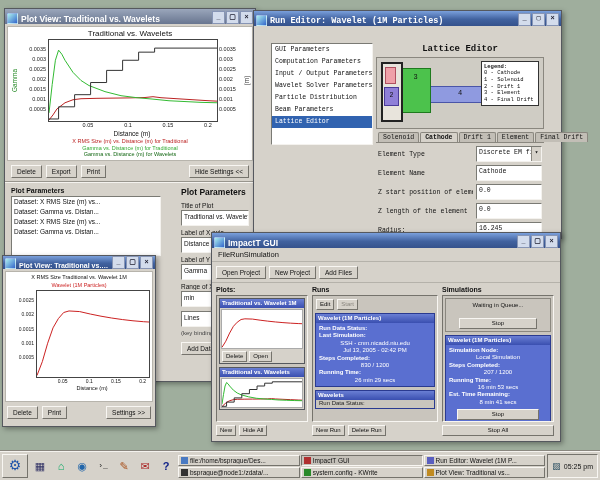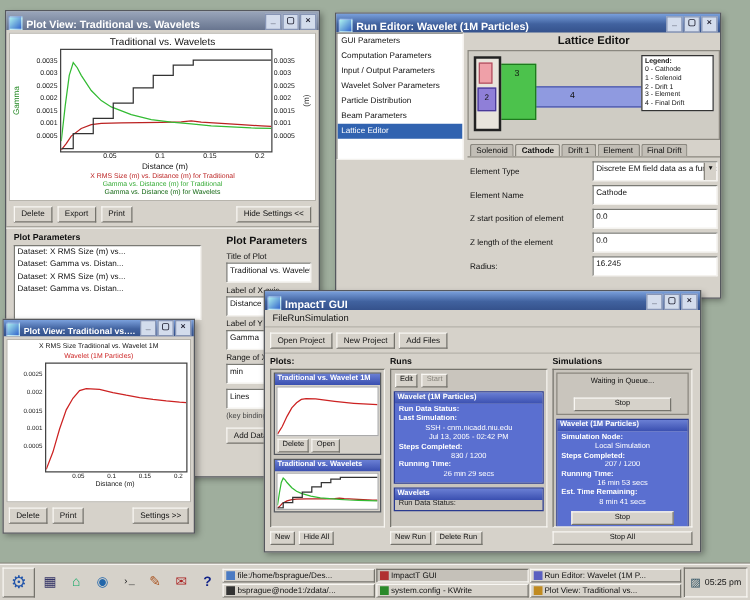--- a/index.html
+++ b/index.html
@@ -66,22 +66,22 @@
   .flabel{font-size:6.5px;margin:3px 0 1px;white-space:nowrap;overflow:hidden;}
   .range-row{display:flex;gap:4px;}
   .range-row .field{width:45%;}
   .select{position:relative;padding-right:11px;}
   .combo-arrow{position:absolute;right:0;top:0;bottom:0;width:9px;background:#d6d2ca;
                border-left:1px solid #8a877f;font-size:6px;text-align:center;line-height:11px;}
   .note{font-size:6px;color:#444;margin-top:3px;}
   .addbtn{margin-top:6px;}
 
   
-  #winB{left:268px;top:10px;width:307px;height:227px;z-index:2;}
-  .re-body{display:flex;gap:3px;padding:0;}
+  #winB{left:253px;top:10px;width:307px;height:227px;z-index:2;font-family:Liberation Mono, monospace;}
+  .re-body{display:flex;gap:3px;padding:17px;}
   .re-sidebar{width:100px;flex:none;height:100px;}
   .side-item{font-size:6.5px;line-height:12px;padding:0 3px;white-space:nowrap;overflow:hidden;}
   .side-item.selected{background:#3163b0;color:#fff;}
   .re-main{flex:1;min-width:0;}
   .re-heading{text-align:center;font-size:9px;font-weight:bold;padding:1px 0 3px;}
   .lattice{position:relative;height:70px;background:#cfccc4;border:1px solid #8a877f;}
   .lat-bar{position:absolute;left:25px;top:28px;width:114px;height:15px;background:#8f9ae0;
            border:1px solid #4a55a8;z-index:1;font-size:7px;text-align:center;line-height:13px;}
   .lat-elem{position:absolute;left:23px;top:10px;width:29px;height:43px;background:#4cc24c;
             border:1px solid #1e7a1e;z-index:2;font-size:7px;text-align:center;line-height:16px;}

